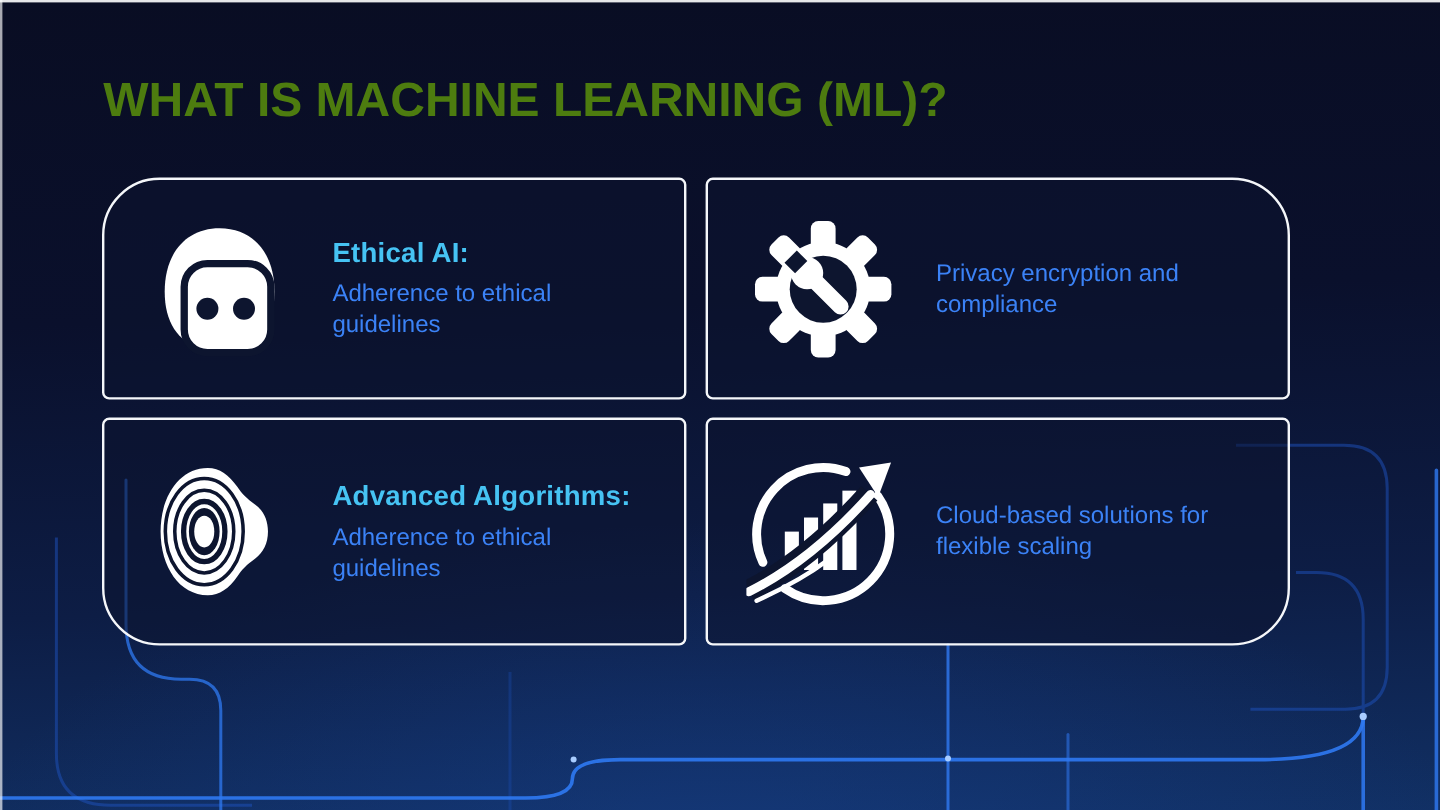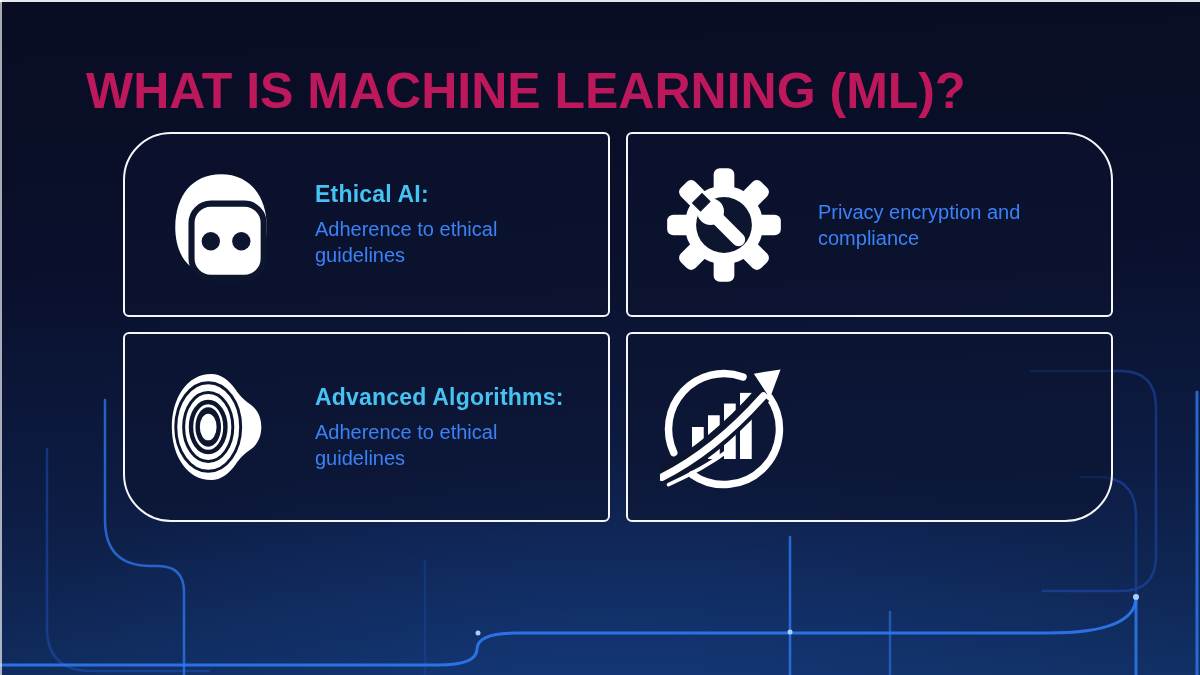--- a/index.html
+++ b/index.html
@@ -8,27 +8,27 @@
     background:
       radial-gradient(900px 420px at 50% 108%, rgba(23,64,140,.55), rgba(23,64,140,0) 70%),
       linear-gradient(178deg,#090d23 0%,#0a102c 38%,#0d1d45 72%,#113064 100%);
     font-family:"Liberation Sans", sans-serif;
   }
   .frame-top{position:absolute;left:0;top:0;width:1200px;height:2px;background:rgba(255,255,255,.9);}
   .frame-left{position:absolute;left:0;top:0;width:2px;height:675px;background:rgba(255,255,255,.65);}
   .circuit{position:absolute;left:0;top:0;width:1200px;height:675px;}
   .title{
     position:absolute;left:86px;top:62px;width:1030px;
-    font-size:50px;font-weight:800;letter-spacing:0px;
-    color:#be185d;white-space:nowrap;
+    font-size:40px;font-weight:800;letter-spacing:0px;
+    color:#4d7c0f;white-space:nowrap;
   }
   .grid{
-    position:absolute;left:85px;top:132px;
+    position:absolute;left:85px;top:148px;
     display:grid;grid-template-columns:487px 487px;grid-template-rows:185px 190px;
-    column-gap:16px;row-gap:15px;margin-left:38px;
+    column-gap:16px;row-gap:15px;
   }
   .card{
     box-sizing:border-box;border:2px solid #F5F7FA;
     background:rgba(13,20,47,.55);
     display:flex;align-items:center;padding-left:32px;
   }
   .card.r-tl{border-radius:48px 6px 6px 6px;}
   .card.r-tr{border-radius:6px 48px 6px 6px;}
   .card.r-bl{border-radius:6px 6px 6px 48px;}
   .card.r-br{border-radius:6px 6px 48px 6px;}
@@ -141,16 +141,17 @@
           <rect x="60" y="38" width="11" height="52"></rect>
           <rect x="75" y="28" width="11" height="62"></rect>
         </g>
         <path d="M2,106 C30,92 62,68 96,30" fill="none" stroke="#0d152f" stroke-width="17"></path>
         <path d="M2,107 C32,92 64,68 97,31" fill="none" stroke="#FFFFFF" stroke-width="7" stroke-linecap="round"></path>
         <path d="M8,114 C30,104 48,94 64,82" fill="none" stroke="#FFFFFF" stroke-width="3.5" stroke-linecap="round"></path>
         <polygon points="88,10 113,6 103,33" fill="#FFFFFF"></polygon>
       </svg>
     </div>
     <div class="txt">
+      <div class="body-text">Cloud-based solutions for flexible scaling</div>
     </div>
   </div>
 
 </div>
 
 </body></html>

